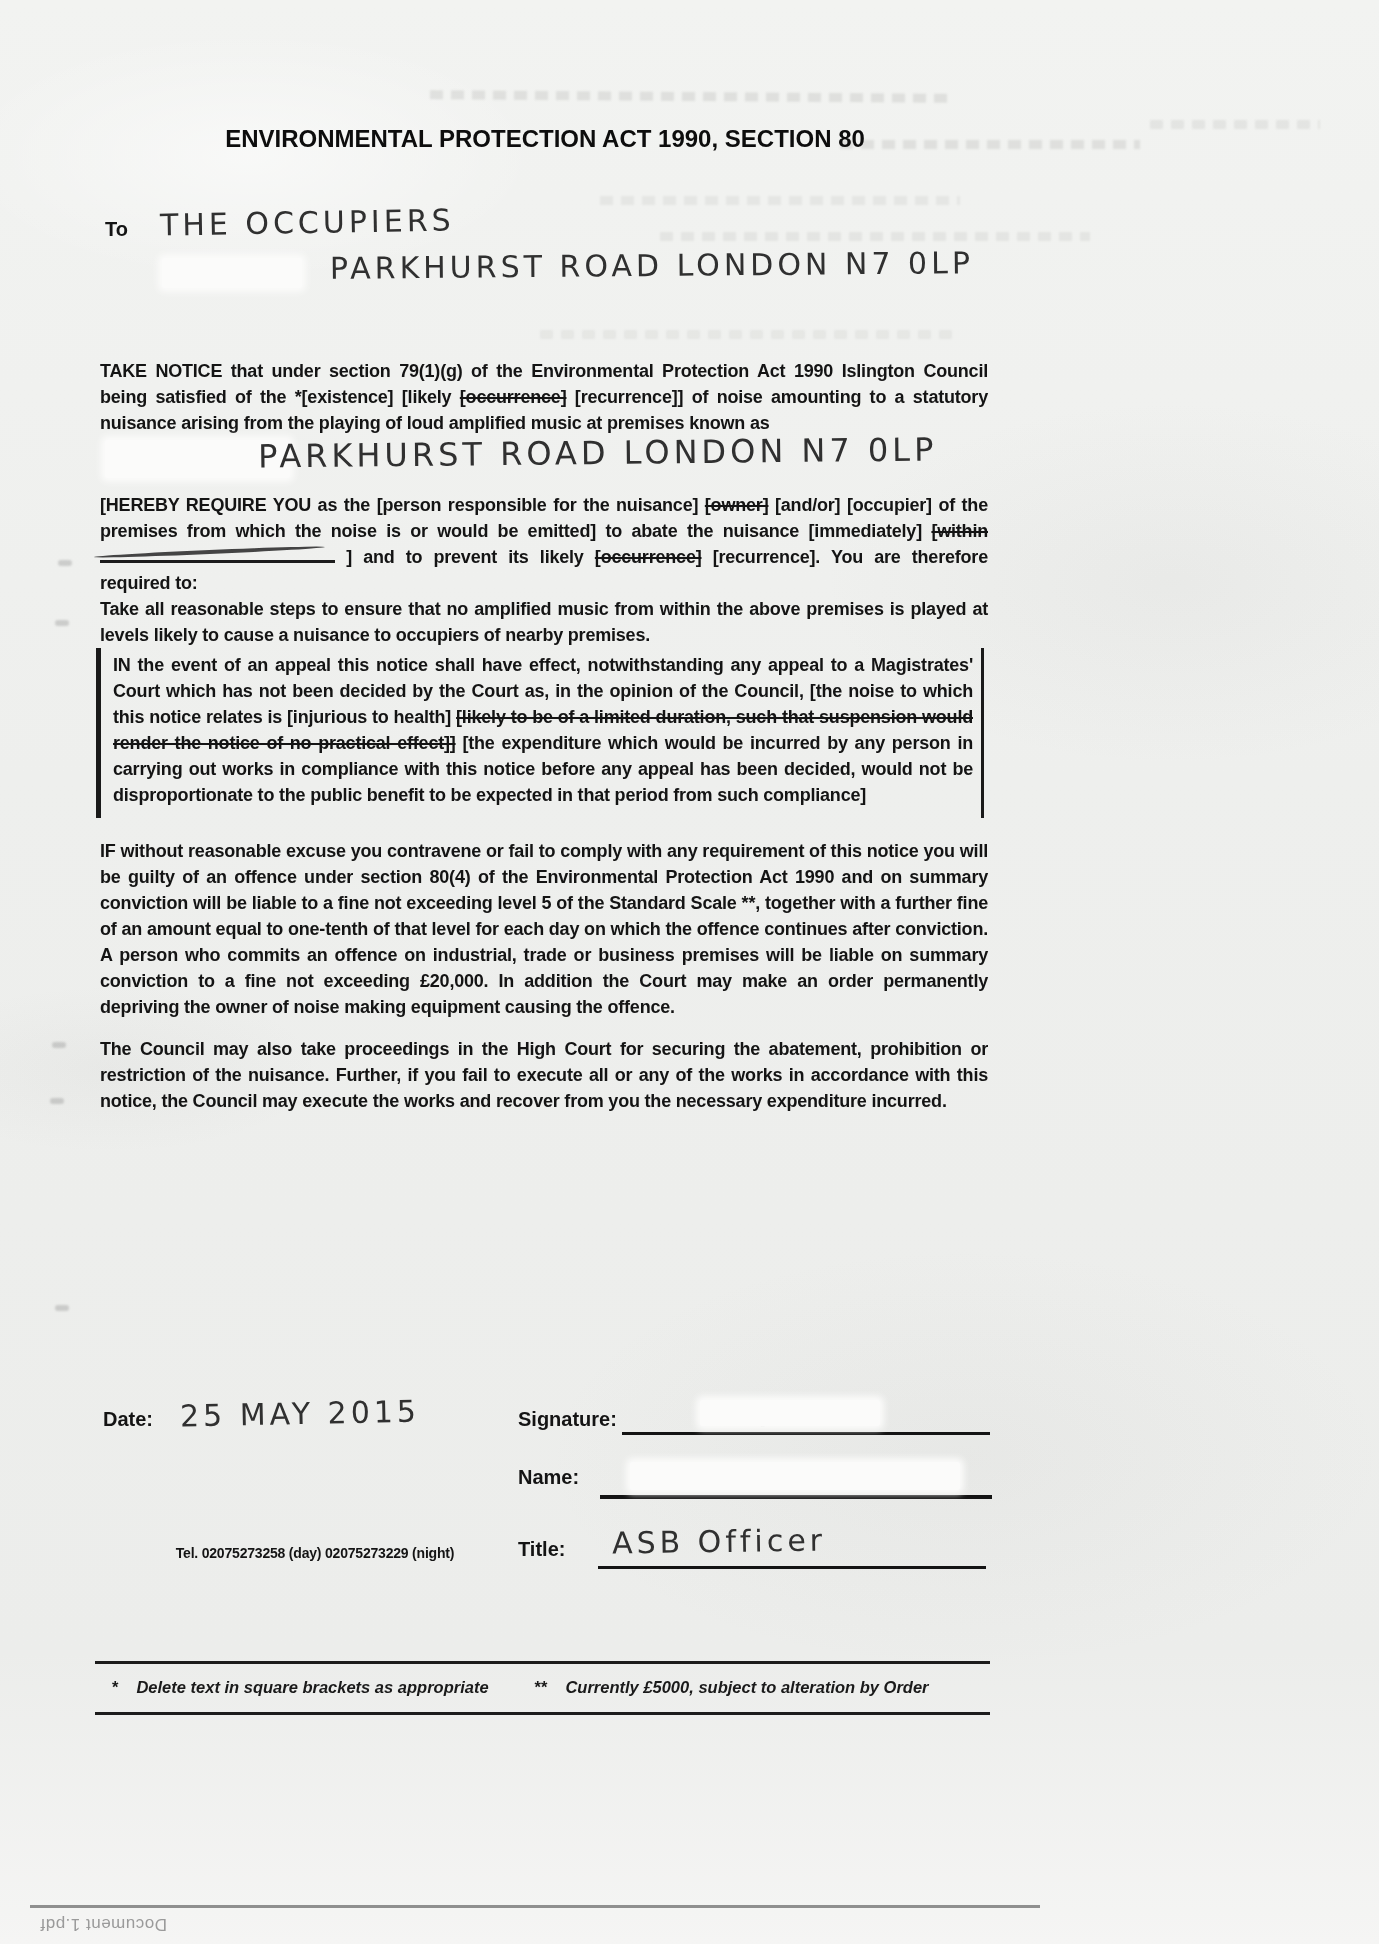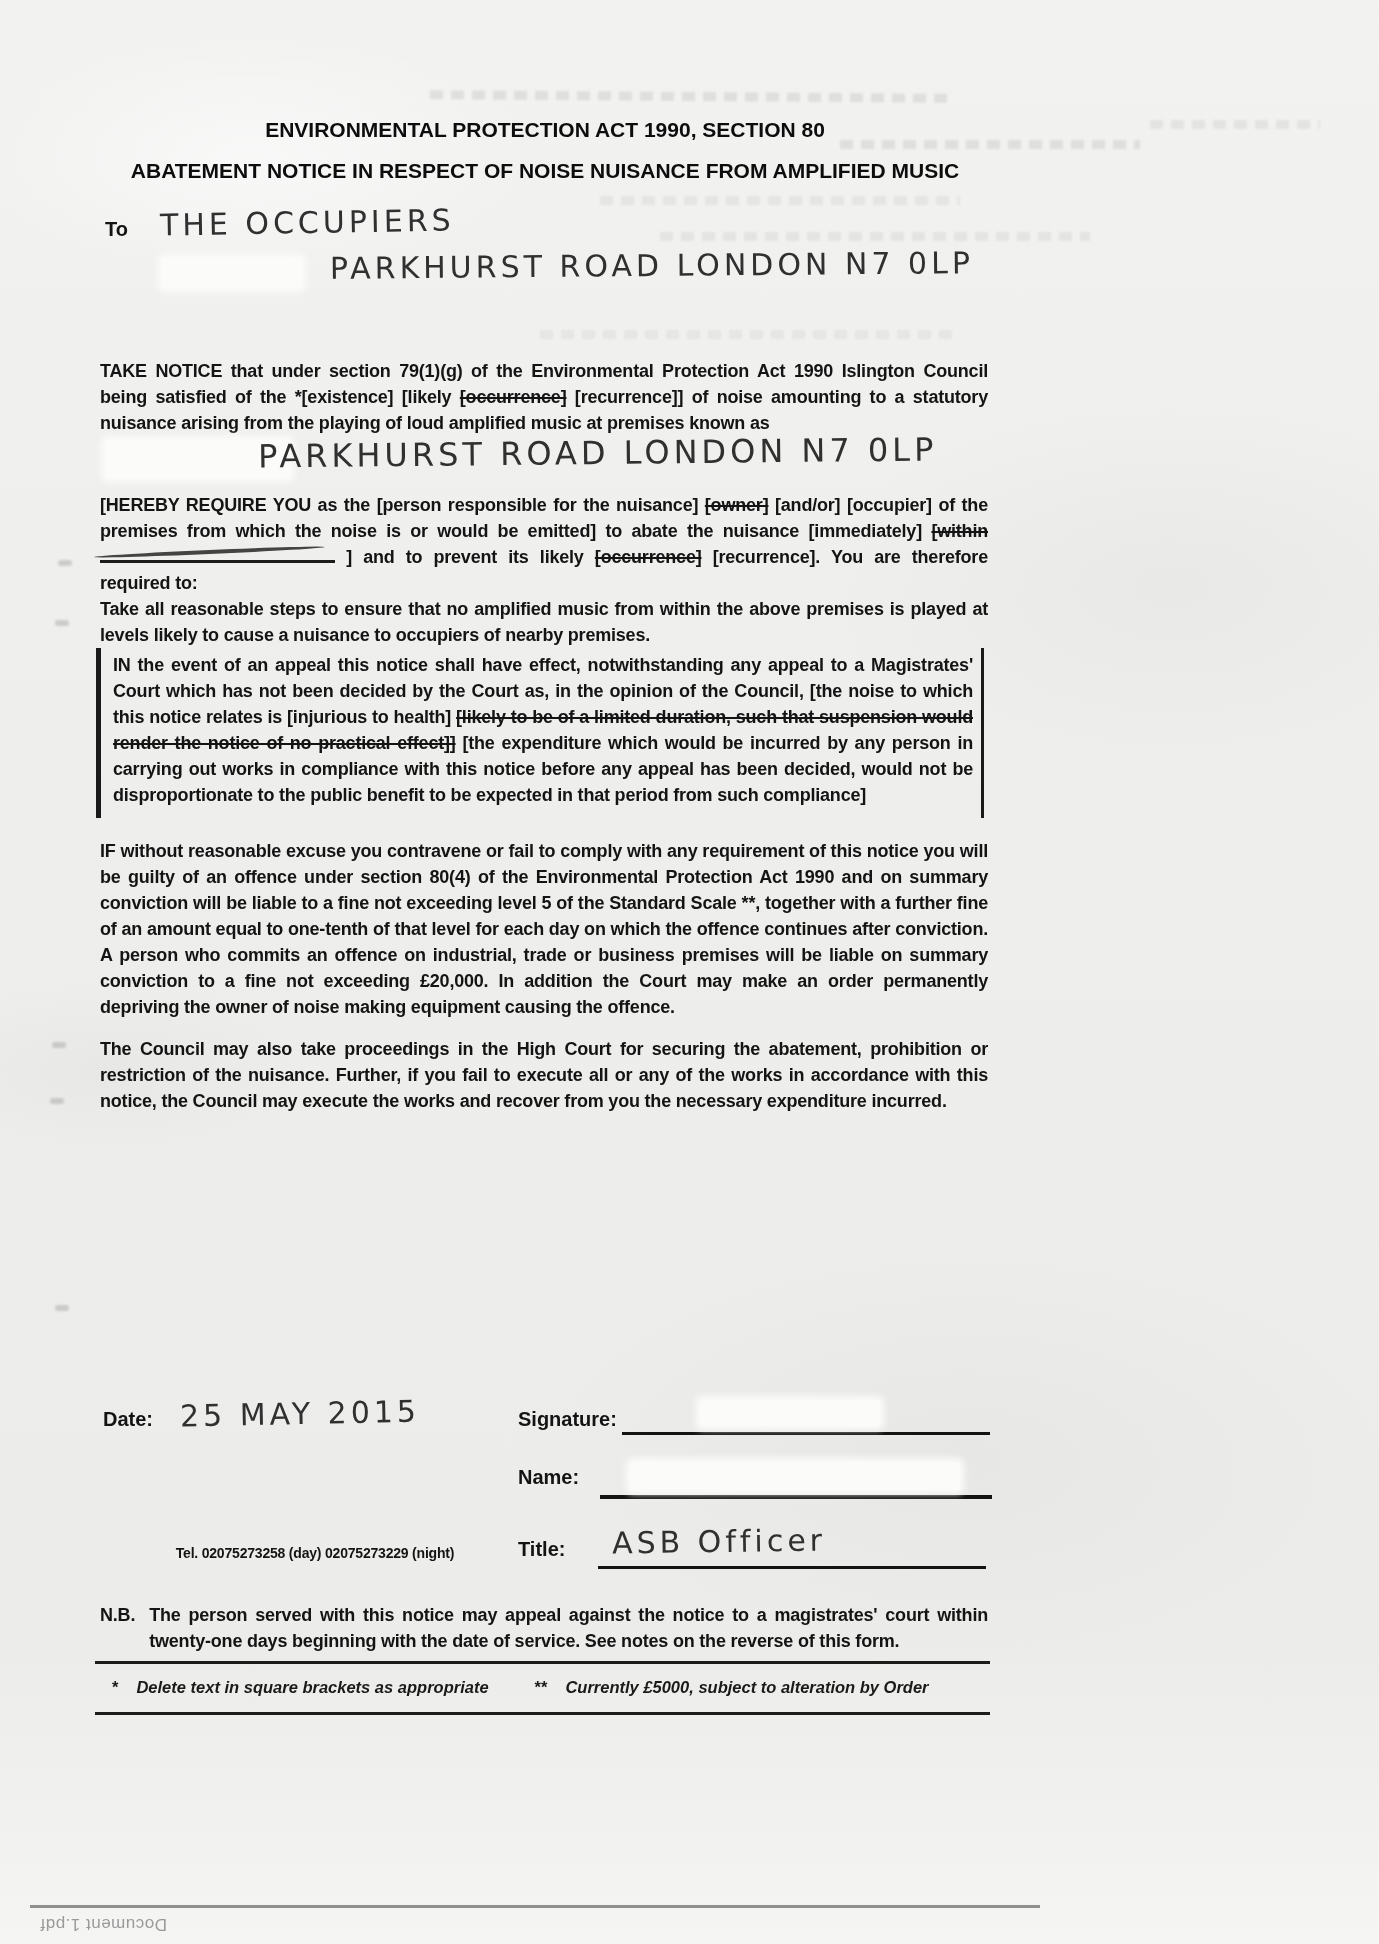--- a/index.html
+++ b/index.html
@@ -18,21 +18,21 @@
       radial-gradient(600px 300px at 70% 75%, rgba(160,160,158,.07), transparent 70%),
       radial-gradient(300px 120px at 8% 55%, rgba(140,140,138,.06), transparent 70%);
   }
   .para{
     position:absolute;left:100px;width:888px;
     font-size:18px;font-weight:bold;line-height:26px;
     text-align:justify;letter-spacing:-0.2px;color:#141414;
   }
   .strike{text-decoration:line-through;text-decoration-thickness:2px;}
   .hdr{position:absolute;left:90px;width:910px;text-align:center;font-weight:bold;color:#0d0d0d;}
-  .hdr1{top:118px;font-size:21px;letter-spacing:0;}
+  .hdr1{top:125px;font-size:24px;letter-spacing:0;}
   .hdr2{top:159px;font-size:21px;letter-spacing:0;}
   .label{position:absolute;font-weight:bold;font-size:20px;color:#141414;}
   .hand{
     position:absolute;font-family:"DejaVu Sans",sans-serif;font-weight:400;color:#303030;
     letter-spacing:4px;white-space:nowrap;
   }
   .redact{position:absolute;background:#fbfbfa;border-radius:3px;box-shadow:0 0 6px 4px #fbfbfa;}
   .blank{
     display:inline-block;width:235px;height:0.9em;vertical-align:baseline;
     border-bottom:3px solid #1c1c1c;position:relative;
@@ -77,21 +77,20 @@
   <div class="ghost" style="top:232px;left:660px;width:430px;opacity:.55;"></div>
   <div class="ghost" style="top:330px;left:540px;width:420px;opacity:.45;"></div>
   <div class="ghost" style="top:120px;left:1150px;width:170px;opacity:.6;"></div>
   <div class="speck" style="top:560px;left:58px;"></div>
   <div class="speck" style="top:620px;left:55px;"></div>
   <div class="speck" style="top:1042px;left:52px;"></div>
   <div class="speck" style="top:1098px;left:50px;"></div>
   <div class="speck" style="top:1305px;left:55px;"></div>
 
   <div class="hdr hdr1">ENVIRONMENTAL PROTECTION ACT 1990, SECTION 80</div>
-  <div class="hdr hdr2">ABATEMENT NOTICE IN RESPECT OF NOISE NUISANCE FROM AMPLIFIED MUSIC</div>
 
   <div class="label" style="left:105px;top:218px;">To</div>
   <div class="hand" style="left:160px;top:205px;font-size:30px;transform:rotate(-1deg);">THE OCCUPIERS</div>
   <div class="redact" style="left:162px;top:258px;width:140px;height:30px;"></div>
   <div class="hand" style="left:330px;top:248px;font-size:30px;transform:rotate(-0.5deg);">PARKHURST ROAD LONDON N7 0LP</div>
 
   <div class="para" style="top:358px;"><span>TAKE NOTICE that under section 79(1)(g) of the Environmental Protection Act 1990 Islington Council being satisfied of the *[existence] [likely </span><span class="strike">[occurrence]</span><span> [recurrence]] of noise amounting to a statutory nuisance arising from the playing of loud amplified music at premises known as</span></div>
 
   <div class="redact" style="left:105px;top:440px;width:185px;height:38px;"></div>
   <div class="hand" style="left:258px;top:434px;font-size:32px;transform:rotate(-0.6deg);">PARKHURST ROAD LONDON N7 0LP</div>
@@ -120,24 +119,20 @@
   <div class="sigline" style="left:600px;top:1495px;width:392px;border-bottom-width:4px;"></div>
   <div class="smudge" style="left:905px;top:1484px;width:30px;transform:rotate(-3deg);"></div>
   <div class="redact" style="left:630px;top:1462px;width:330px;height:28px;"></div>
 
   <div class="para" style="left:100px;top:1540px;width:430px;font-size:14px;text-align:center;">Tel. 02075273258 (day) 02075273229 (night)</div>
 
   <div class="label" style="left:518px;top:1538px;">Title:</div>
   <div class="hand" style="left:612px;top:1524px;font-size:30px;transform:rotate(-0.8deg);">ASB Officer</div>
   <div class="sigline" style="left:598px;top:1566px;width:388px;"></div>
 
-  <div class="para nb" style="top:1602px;font-size:18px;">
-    <span>N.B.</span>
-    <span class="nb-text">The person served with this notice may appeal against the notice to a magistrates' court within twenty-one days beginning with the date of service.  See notes on the reverse of this form.</span>
-  </div>
 
   <div class="rule" style="left:95px;top:1661px;width:895px;"></div>
   <div class="footnote-row">
     <span style="font-style:normal;">*</span>
     <span>Delete text in square brackets as appropriate</span>
     <span style="font-style:normal;margin-left:28px;">**</span>
     <span>Currently £5000, subject to alteration by Order</span>
   </div>
   <div class="rule" style="left:95px;top:1712px;width:895px;"></div>
 

